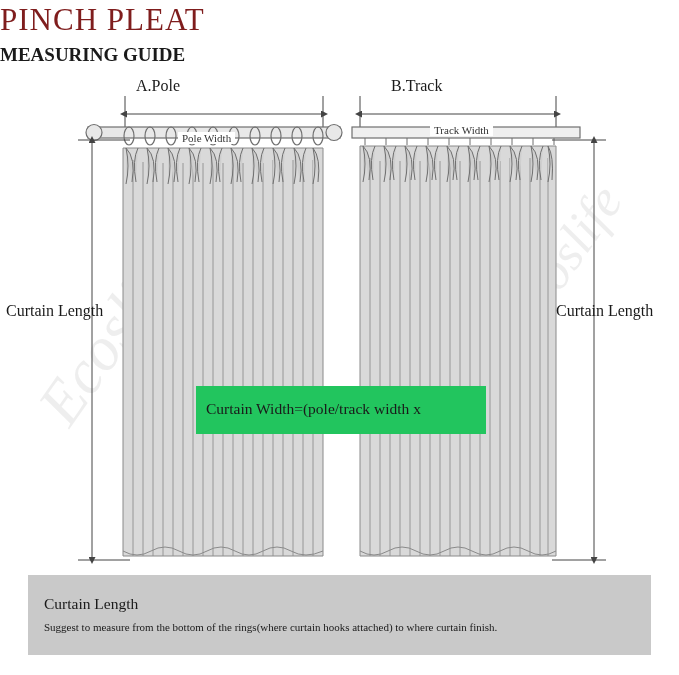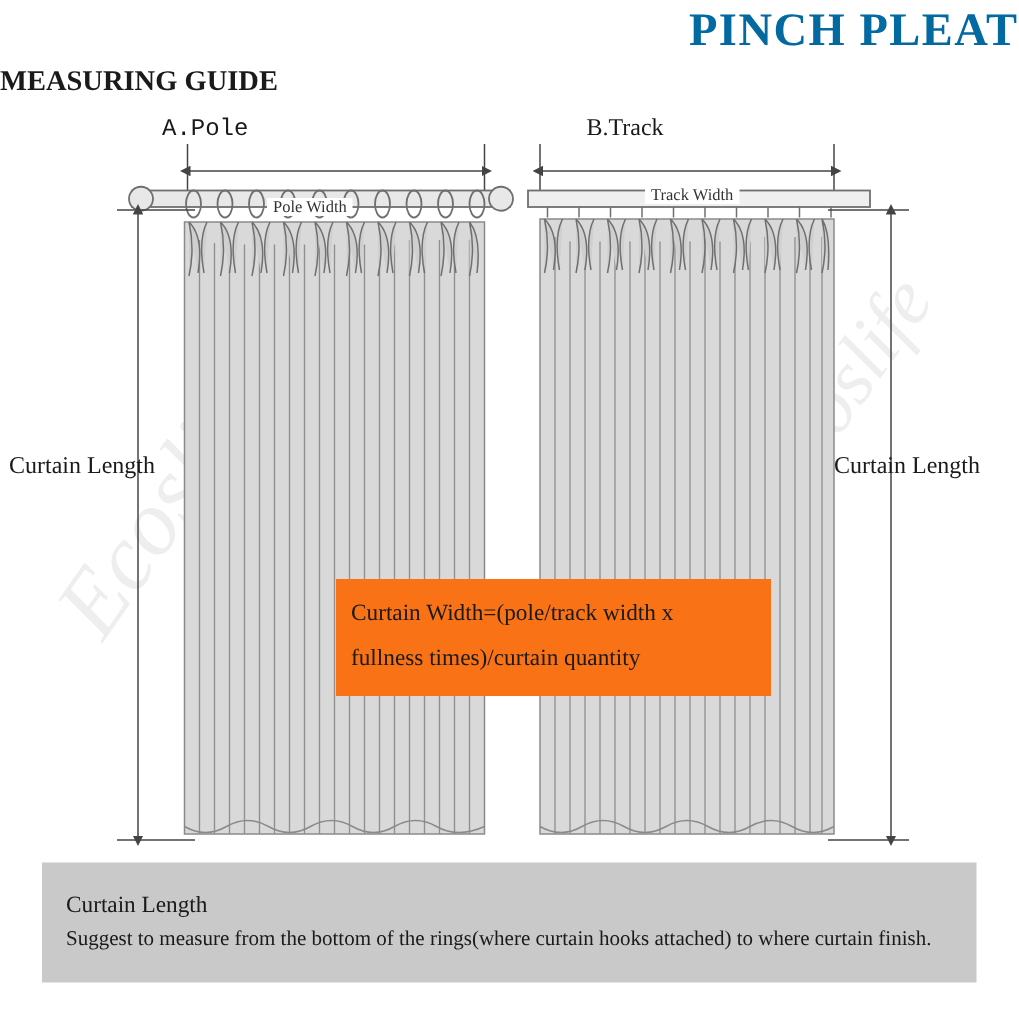--- a/index.html
+++ b/index.html
@@ -15,44 +15,44 @@
     font-family: "Liberation Serif", serif;
     overflow: hidden;
   }
 
   
   #title {
     position: absolute;
     top: 2px;
     left: 0;
     width: 679px;
-    text-align: right;
+    text-align: left;
     font-size: 31px;
-    font-weight: bold;
+    font-weight: normal;
     letter-spacing: 1px;
-    color: #0369a1;
+    color: #7f1d1d;
   }
   #subtitle {
     position: absolute;
     top: 44px;
     left: 0;
     width: 679px;
     text-align: left;
     font-size: 19px;
     font-weight: bold;
     color: #1a1a1a;
   }
 
   
   .panel-heading {
     position: absolute;
     font-size: 16px;
     color: #1a1a1a;
   }
-  #heading-a { top: 77px; left: 108px; font-family: Liberation Mono, monospace; }
+  #heading-a { top: 77px; left: 136px; }
   #heading-b { top: 77px; left: 391px; }
 
   
   .dim-label {
     position: absolute;
     font-size: 11px;
     color: #333;
     background: #ffffff;
     padding: 0 4px;
   }
@@ -67,25 +67,24 @@
   }
   #len-left { top: 302px; left: 6px; }
   #len-right { top: 302px; left: 556px; }
 
   
   #formula-box {
     position: absolute;
     left: 196px;
     top: 386px;
     width: 290px;
-    background: #f97316;
+    background: #22c55e;
     border: 0;
     padding: 8px 10px 10px 10px;
     box-sizing: border-box;
-    margin-left: 28px;
   }
   #formula-box .line {
     font-size: 15.5px;
     color: #1a1a1a;
     line-height: 30px;
     white-space: nowrap;
   }
 
   
   #footer {
@@ -101,21 +100,21 @@
     left: 44px;
     top: 595px;
     width: 600px;
   }
   #footer-title {
     font-size: 15.5px;
     color: #1a1a1a;
     margin-bottom: 3px;
   }
   #footer-text {
-    font-size: 14px;
+    font-size: 11px;
     color: #1a1a1a;
     line-height: 22px;
   }
 
   
   .watermark {
     position: absolute;
     font-family: "Liberation Serif", serif;
     font-style: italic;
     font-size: 62px;
@@ -292,21 +291,20 @@
   </svg>
 
   <div class="dim-label" id="pole-width-label">Pole Width</div>
   <div class="dim-label" id="track-width-label">Track Width</div>
 
   <div class="len-label" id="len-left">Curtain Length</div>
   <div class="len-label" id="len-right">Curtain Length</div>
 
   <div id="formula-box">
     <div class="line">Curtain Width=(pole/track width x</div>
-    <div class="line">fullness times)/curtain quantity</div>
   </div>
 
   <div id="footer"></div>
   <div id="footer-inner">
     <div id="footer-title">Curtain Length</div>
     <div id="footer-text">Suggest to measure from the bottom of the rings(where curtain hooks attached) to where curtain finish.</div>
   </div>
 
 </div>
 

